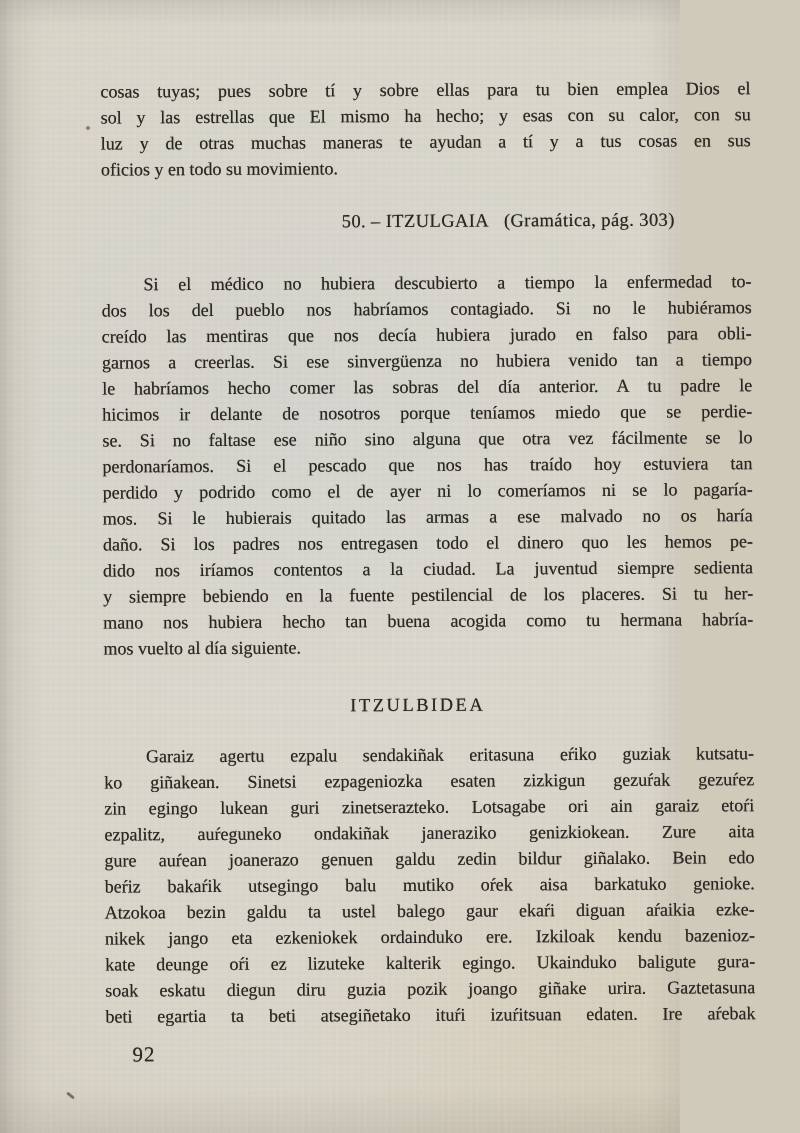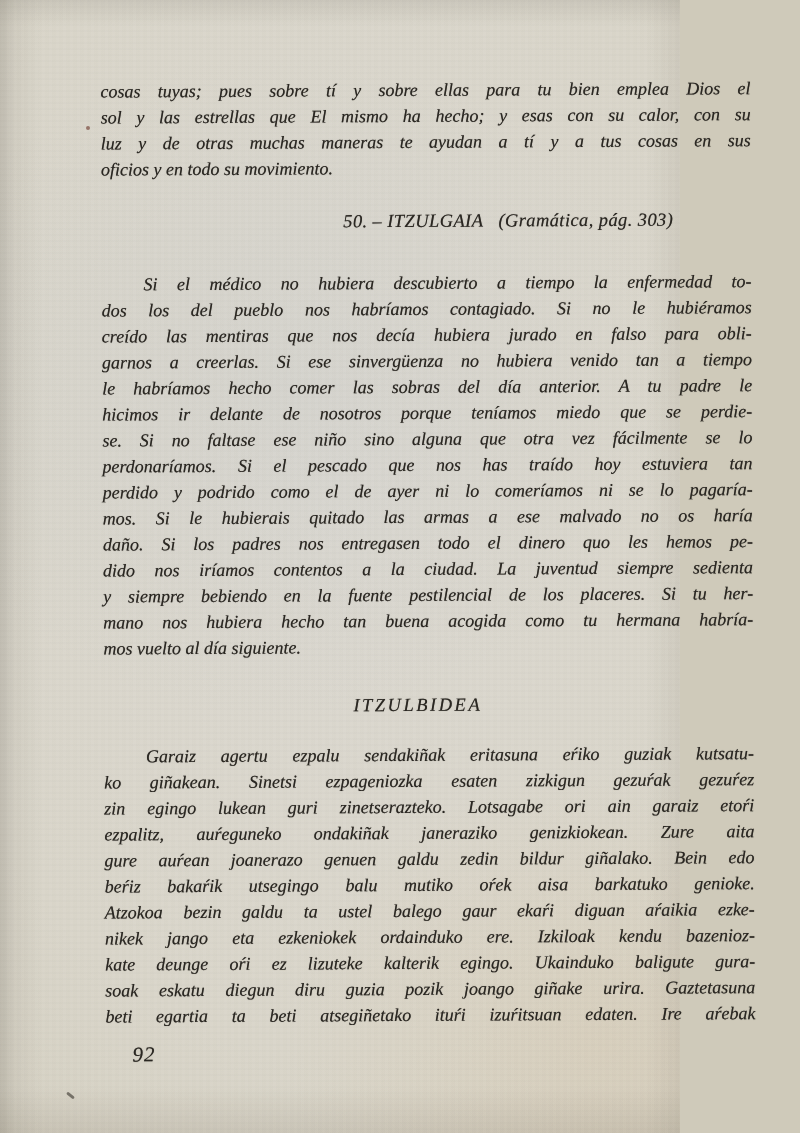--- a/index.html
+++ b/index.html
@@ -18,21 +18,20 @@
     background:
       linear-gradient(90deg, rgba(85,80,70,0.20) 0px, rgba(85,80,70,0.07) 14px, rgba(85,80,70,0.0) 42px),
       linear-gradient(270deg, rgba(110,102,88,0.10) 0px, rgba(110,102,88,0.0) 34px),
       linear-gradient(180deg, rgba(98,94,84,0.13) 0px, rgba(98,94,84,0.0) 26px),
       linear-gradient(0deg, rgba(112,102,85,0.14) 0px, rgba(112,102,85,0.0) 46px),
       radial-gradient(ellipse 560px 480px at 42% 34%, rgba(172,182,192,0.13), rgba(172,182,192,0.0) 70%),
       radial-gradient(ellipse 420px 360px at 88% 92%, rgba(214,192,158,0.25), rgba(214,192,158,0.0) 75%),
       radial-gradient(ellipse 900px 1200px at 50% 42%, #dcd9d1 0%, #dad6ca 48%, #d4cfc0 76%, #c6c1b1 100%);
     font-family: "Liberation Serif", "DejaVu Serif", serif;
     color: var(--ink, #2a2722);
-    font-style: italic;
   }
 
   
   .grain {
     position: absolute;
     inset: 0;
     background:
       repeating-linear-gradient(180deg, rgba(0,0,0,0.012) 0 2px, rgba(0,0,0,0) 2px 6px),
       repeating-linear-gradient(90deg, rgba(255,255,255,0.012) 0 3px, rgba(0,0,0,0.008) 3px 7px);
     pointer-events: none;

